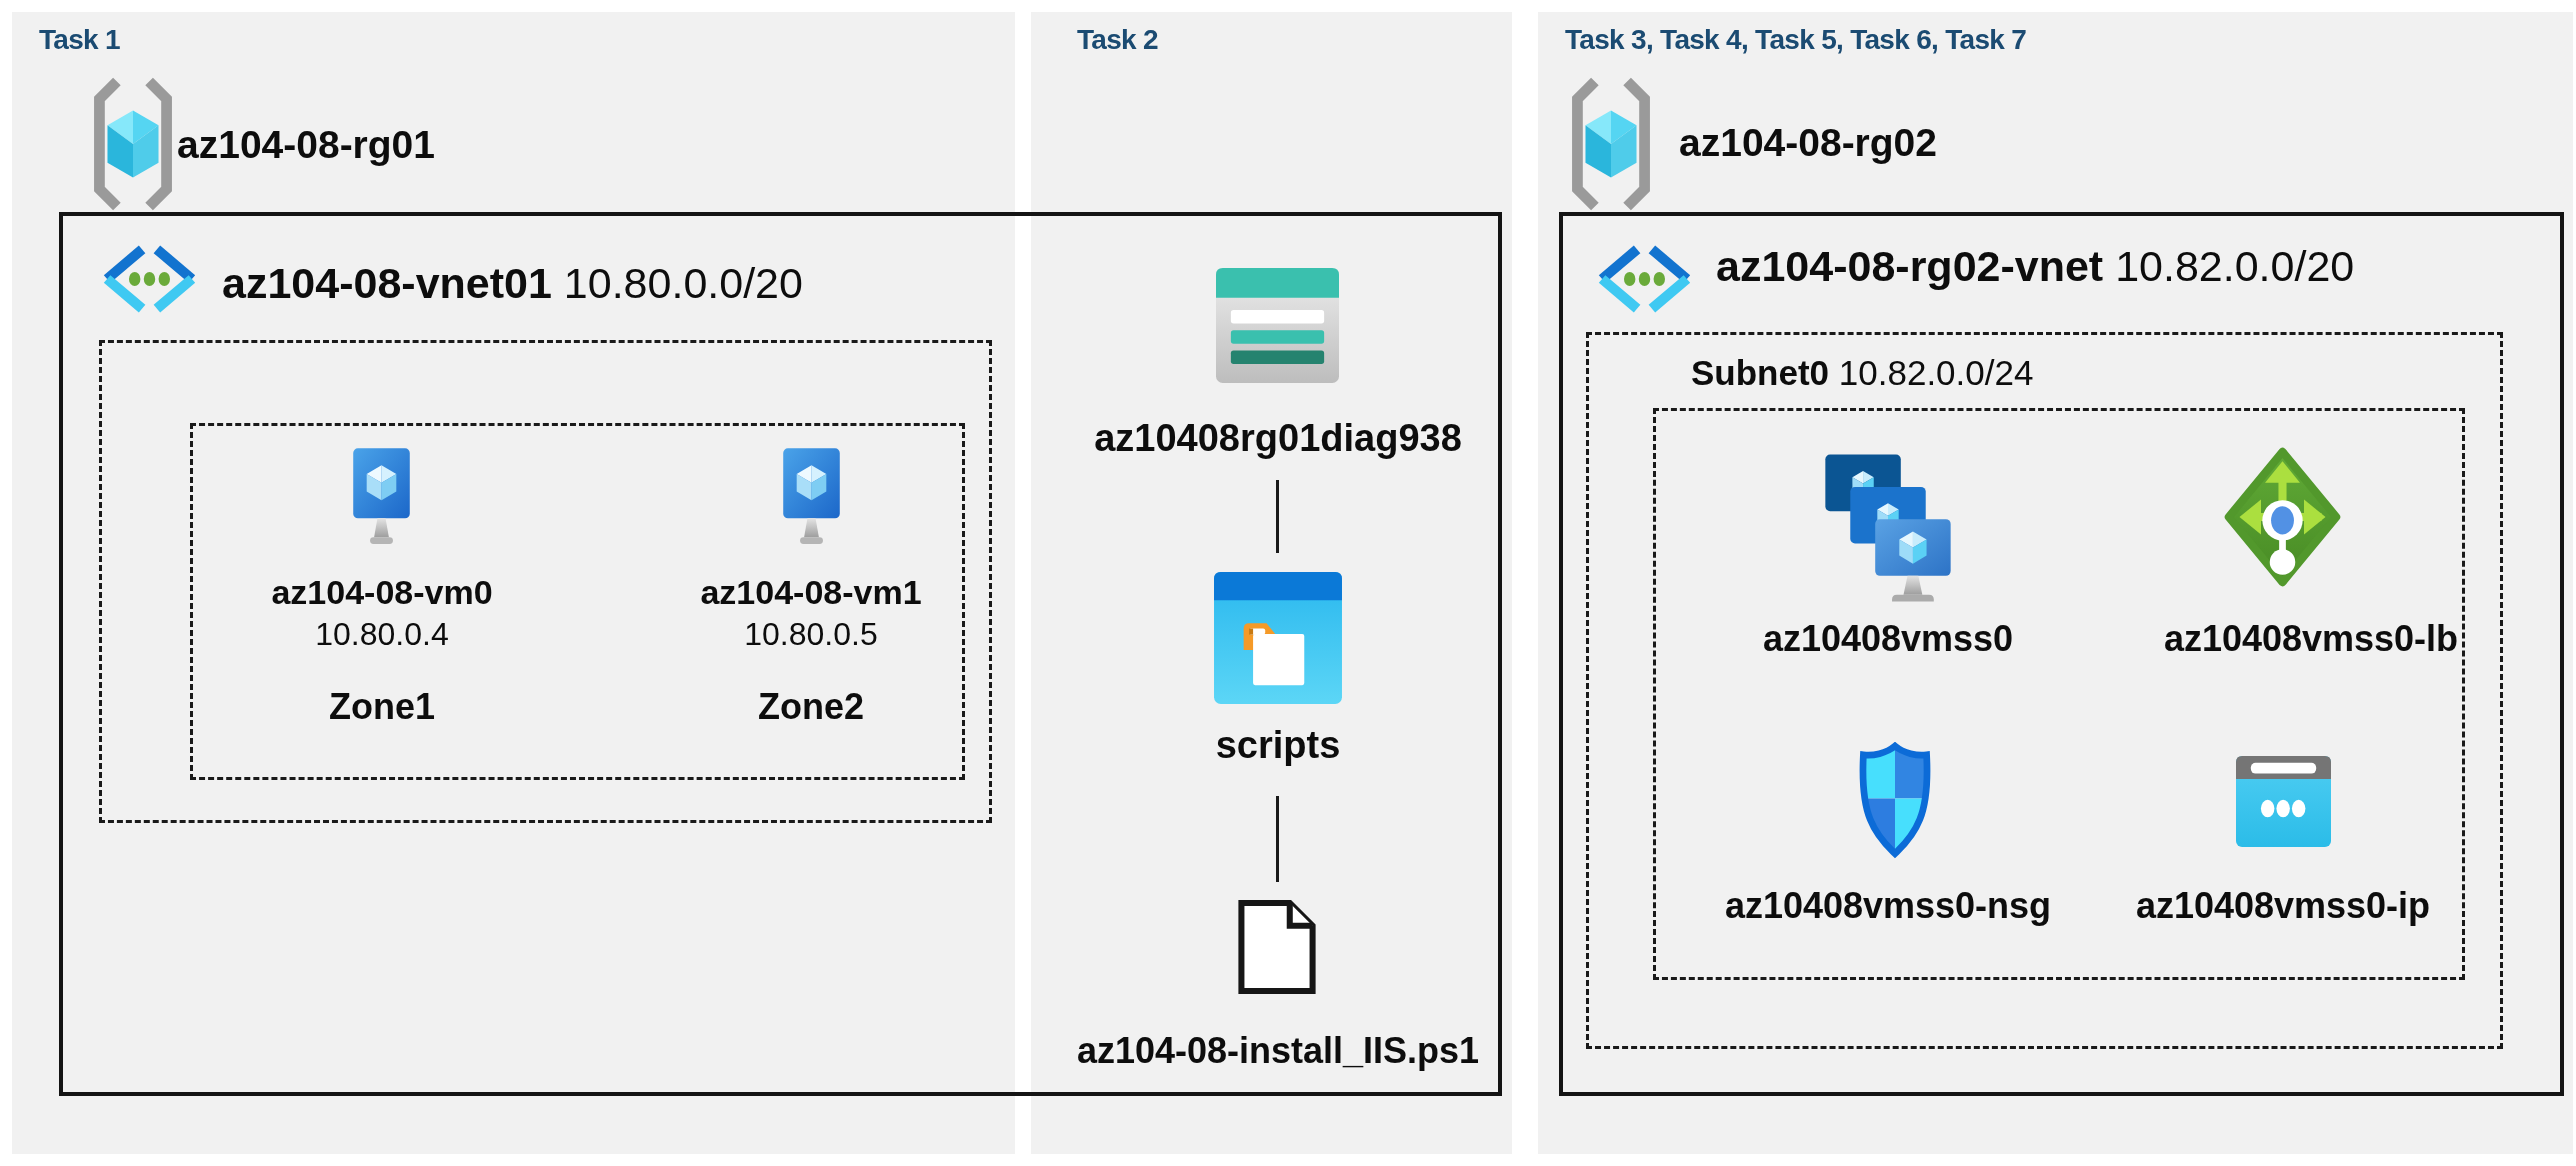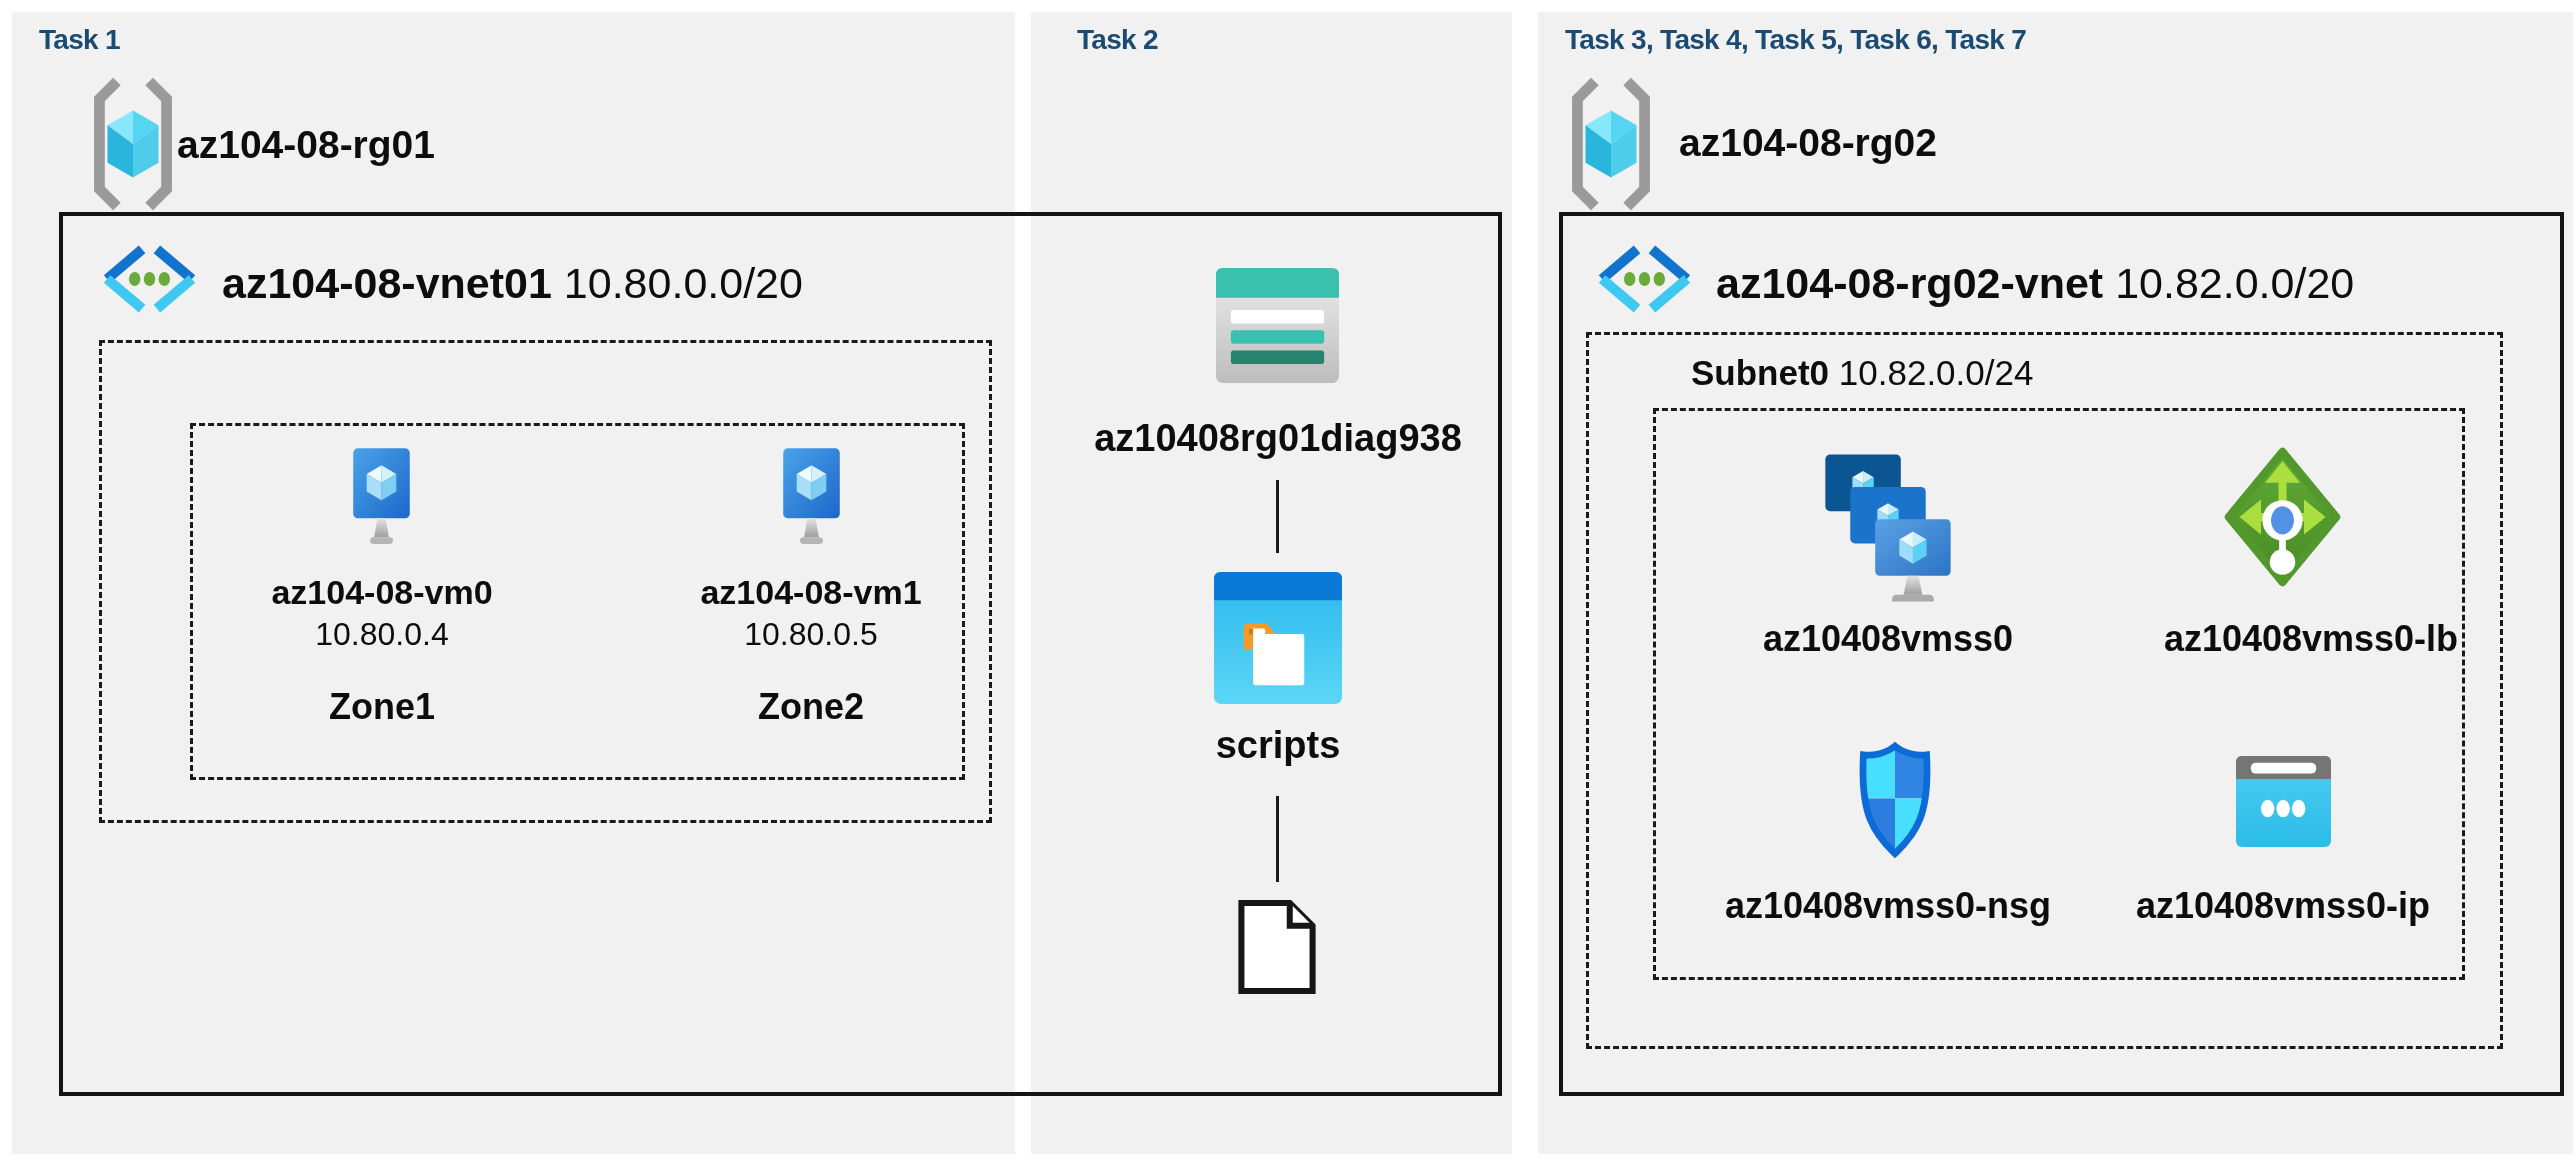--- a/index.html
+++ b/index.html
@@ -178,20 +178,21 @@
   <div class="clabel t2-label" style="left:1278px;top:724px;">scripts</div>
 
   <div class="vline" style="left:1276px;top:796px;height:86px;"></div>
 
   <div class="abs" style="left:1236px;top:899px;">
     <svg width="82" height="96" viewBox="0 0 122 143">
       <path d="M8,6 H80 L114,40 V137 H8 Z" fill="#ffffff" stroke="#161616" stroke-width="9" stroke-linejoin="miter"></path>
       <path d="M80,6 V40 H114" fill="#ffffff" stroke="#161616" stroke-width="9"></path>
     </svg>
   </div>
+  <div class="clabel t2-label-file" style="left:1278px;top:1030px;">az104-08-install_IIS.ps1</div>
 
   <div class="abs" style="left:1564px;top:73px;">
     <svg width="94" height="142" viewBox="0 0 140 210">
       <polyline points="46,12 20,38 20,172 46,198" fill="none" stroke="#9a9a9a" stroke-width="16"></polyline>
       <polyline points="94,12 120,38 120,172 94,198" fill="none" stroke="#9a9a9a" stroke-width="16"></polyline>
       <polygon points="70,55 32,77 70,105" fill="#86e8fa"></polygon>
       <polygon points="70,55 108,77 70,105" fill="#55d5f2"></polygon>
       <polygon points="32,77 70,105 70,155 32,133" fill="#2ab6dc"></polygon>
       <polygon points="108,77 70,105 70,155 108,133" fill="#4fccea"></polygon>
     </svg>
@@ -202,21 +203,21 @@
     <svg width="101" height="70" viewBox="0 0 150 104">
       <line x1="64" y1="8" x2="12" y2="52" stroke="#1273cf" stroke-width="15"></line>
       <line x1="12" y1="52" x2="64" y2="96" stroke="#3fc9f2" stroke-width="15"></line>
       <line x1="86" y1="8" x2="138" y2="52" stroke="#1273cf" stroke-width="15"></line>
       <line x1="138" y1="52" x2="86" y2="96" stroke="#3fc9f2" stroke-width="15"></line>
       <ellipse cx="53" cy="52" rx="8.5" ry="10.5" fill="#6aaa3a"></ellipse>
       <ellipse cx="75" cy="52" rx="8.5" ry="10.5" fill="#6aaa3a"></ellipse>
       <ellipse cx="97" cy="52" rx="8.5" ry="10.5" fill="#6aaa3a"></ellipse>
     </svg>
   </div>
-  <div class="row-label vnet-label" style="left:1716px;top:259px;">
+  <div class="row-label vnet-label" style="left:1716px;top:242px;">
     <span class="b">az104-08-rg02-vnet</span> 
     <span>10.82.0.0/20</span>
   </div>
 
   <div class="dashed-box" style="left:1586px;top:332px;width:911px;height:711px;"></div>
   <div class="row-label subnet-label" style="left:1691px;top:353px;">
     <span class="b">Subnet0</span> 
     <span>10.82.0.0/24</span>
   </div>
 

